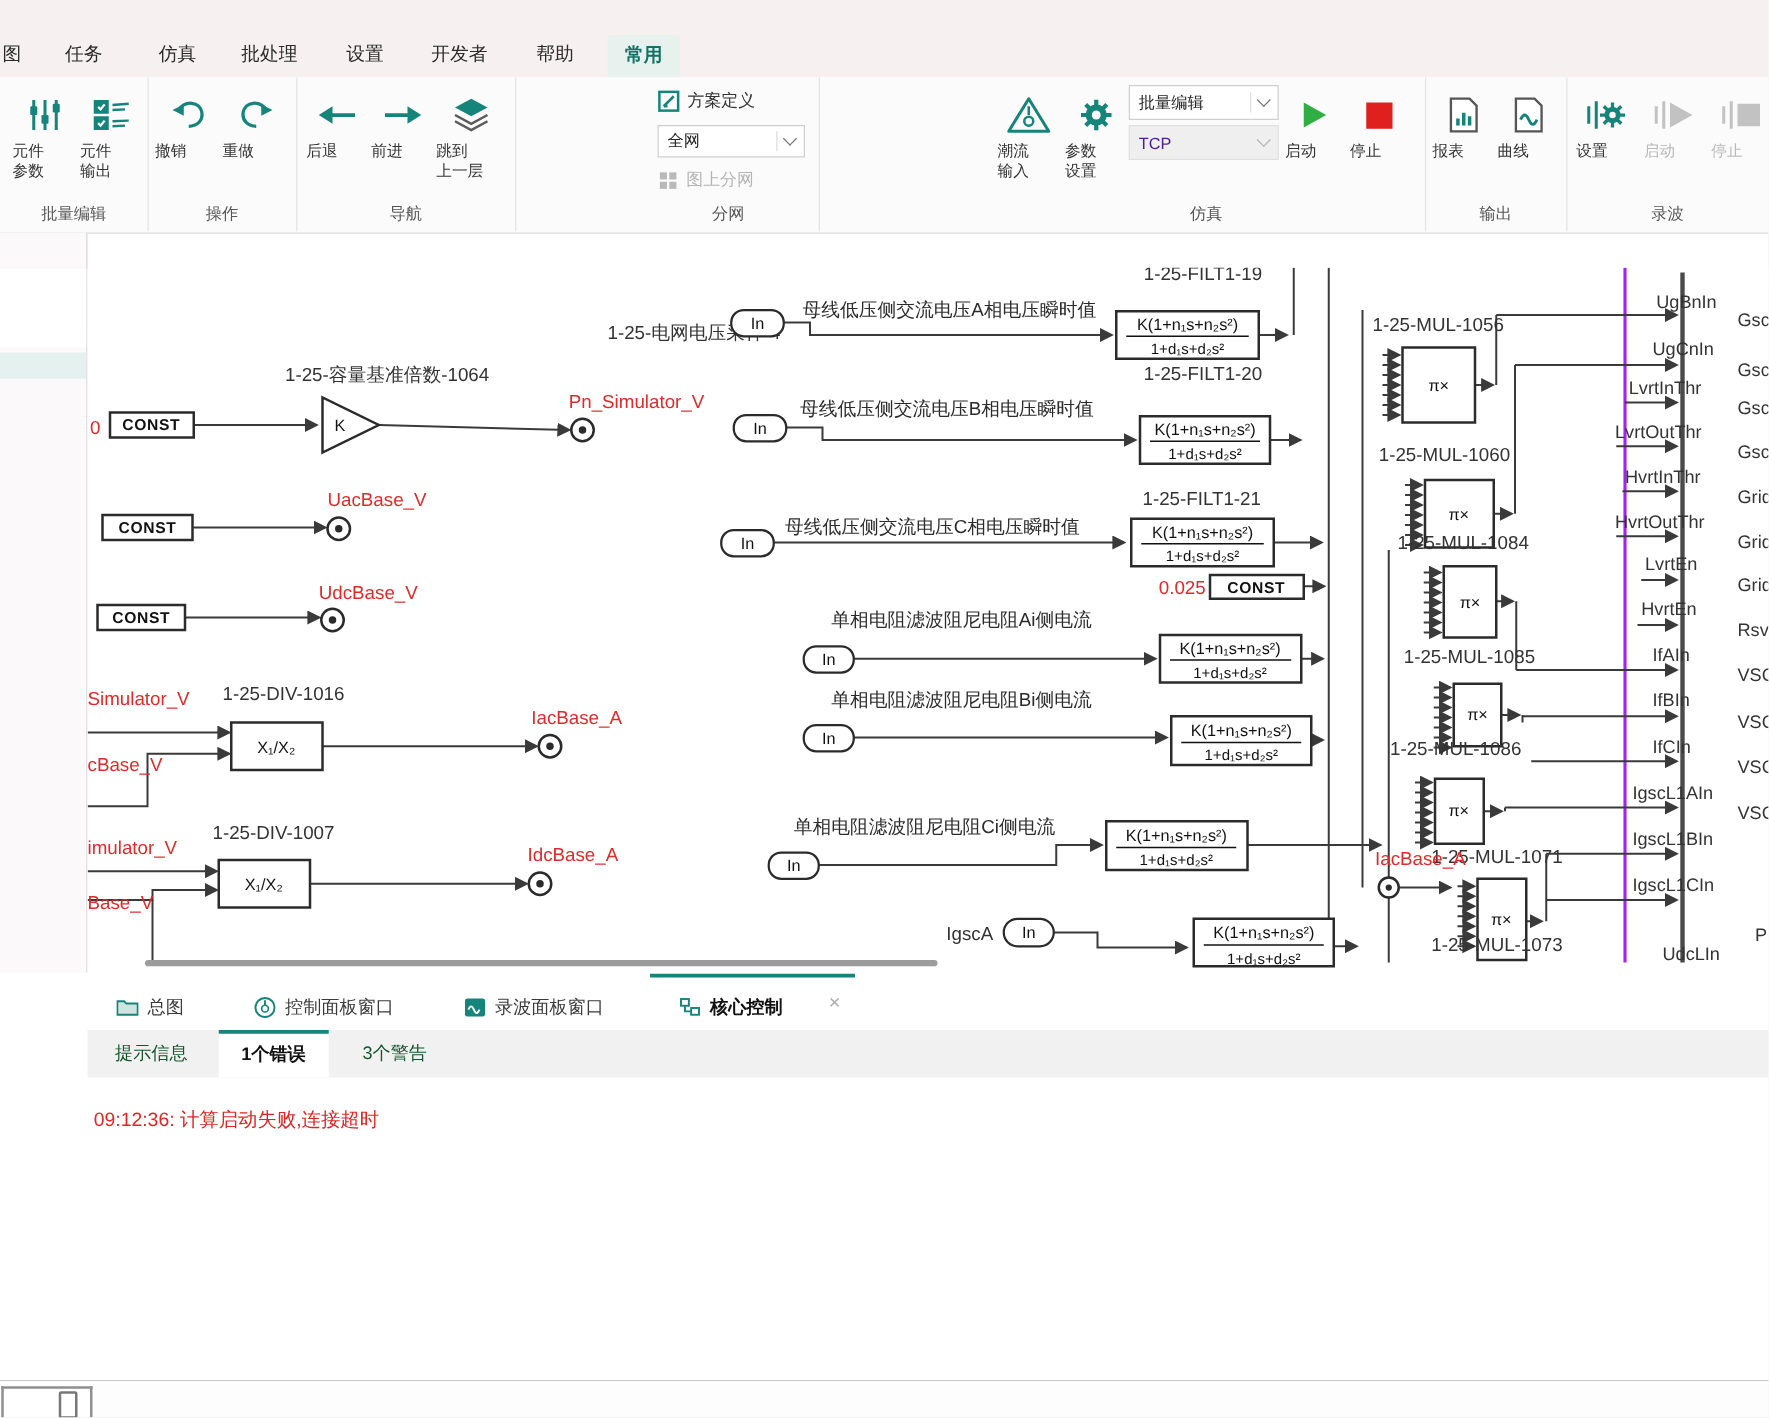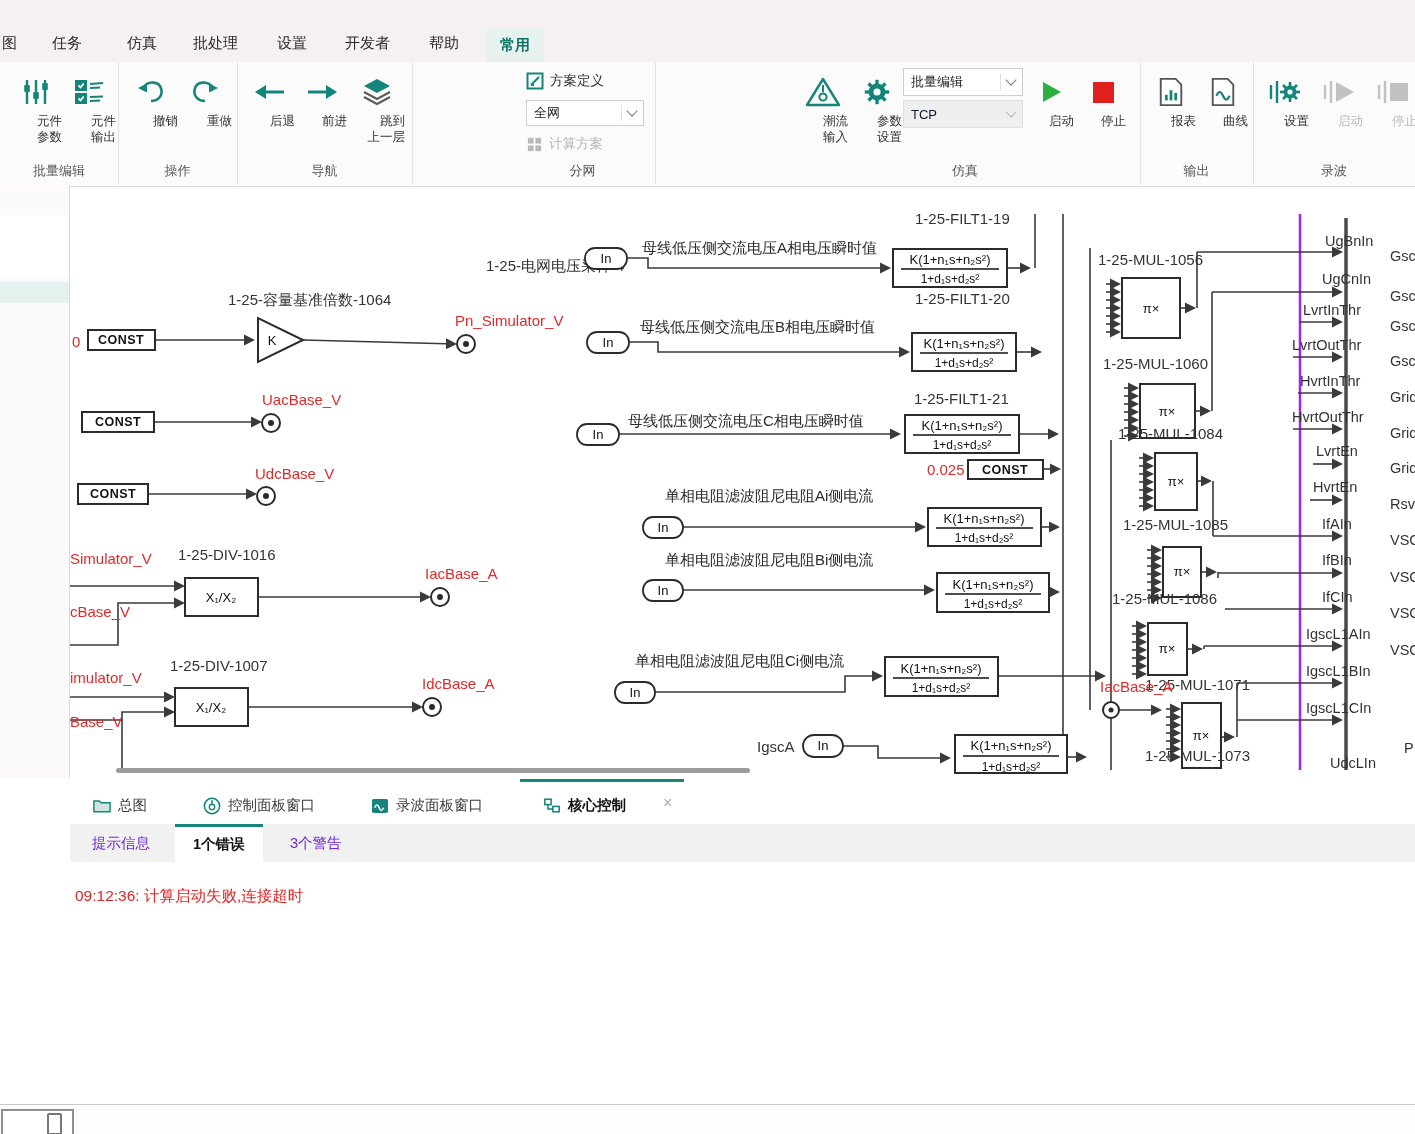--- a/index.html
+++ b/index.html
@@ -7,27 +7,27 @@
        font-family:"Liberation Sans","DejaVu Sans",sans-serif;color:#333;}
   
   .topbar{position:absolute;left:0;top:0;width:1415px;height:62px;background:#f7f0f1;}
   .menu-item{position:absolute;top:34px;font-size:15px;color:#2a2a2a;cursor:default;}
   .menu-item.active{top:28px;height:34px;line-height:34px;padding:0 14px;background:#e7f1ee;
        color:#0f7466;font-weight:bold;border-radius:3px 3px 0 0;}
   
   .ribbon{position:absolute;left:0;top:62px;width:1415px;height:124px;background:#fbfbfb;border-bottom:1px solid #dcdcdc;}
   .rgroup{position:absolute;top:0;height:123px;border-right:1px solid #e4e4e4;}
   .glabel{position:absolute;bottom:5px;left:0;width:100%;text-align:center;font-size:13px;color:#555;}
-  .rbtn{position:absolute;top:12px;text-align:right;cursor:default;}
+  .rbtn{position:absolute;top:12px;text-align:left;cursor:default;}
   .ricon{height:36px;display:flex;align-items:center;justify-content:center;}
   .rlabel{font-size:12.5px;color:#333;line-height:1.3;white-space:pre-line;margin-top:3px;}
   .dis .rlabel{color:#b9b9b9;}
   .dd{position:absolute;height:26px;border:1px solid #cfcfcf;background:#fff;display:flex;align-items:center;
       font-size:13px;color:#222;padding:0 7px;justify-content:space-between;box-sizing:border-box;}
-  .dd.dis{background:#efefef;color:#0f172a;border-color:#e0e0e0;}
+  .dd.dis{background:#efefef;color:#4c1d95;border-color:#e0e0e0;}
   .chev{width:7px;height:7px;border-right:1.6px solid #777;border-bottom:1.6px solid #777;
         transform:rotate(45deg);margin-top:-4px;flex:0 0 auto;}
   .dd.dis .chev{border-color:#b5b5b5;}
   .ddsep{width:1px;height:16px;background:#ddd;margin:0 6px 0 auto;}
   .rrow{position:absolute;display:flex;align-items:center;gap:6px;font-size:13.5px;color:#333;}
   .rrow.dis{color:#b5b5b5;}
   
   .sidebar{position:absolute;left:0;top:186px;width:69px;height:919px;background:#fbf9f9;border-right:1px solid #d8d8d8;}
   .sb-band-white{position:absolute;left:0;top:29px;width:69px;height:63px;background:#ffffff;}
   .sb-band-teal{position:absolute;left:0;top:96px;width:69px;height:21px;background:#e5f1ee;}
@@ -54,21 +54,21 @@
   .frac{stroke:#111;stroke-width:1.3;}
   .oc{fill:#fff;stroke:#2b2b2b;stroke-width:2;}
   .ocd{fill:#2b2b2b;}
   
   .bpanel{position:absolute;left:0;top:778px;width:1415px;height:327px;background:#fff;border-bottom:1px solid #c9c9c9;box-sizing:border-box;text-align:right;}
   .b-overline{position:absolute;left:520px;top:1px;width:164px;height:3px;background:#15847a;}
   .btab{position:absolute;top:18px;display:flex;align-items:center;gap:7px;font-size:14.5px;color:#3a3a3a;cursor:default;}
   .btab.active{color:#111;font-weight:bold;}
   .btab-close{position:absolute;top:16px;color:#ababab;font-size:16px;}
   .msgband{position:absolute;left:70px;top:46px;width:1345px;height:38px;background:#f1f1f1;}
-  .msgtab{position:absolute;top:0;height:38px;line-height:38px;font-size:14.5px;color:#6d28d9;padding:0 4px;}
+  .msgtab{position:absolute;top:0;height:38px;line-height:38px;font-size:14.5px;color:#14532d;padding:0 4px;}
   .msgtab.active{background:#fff;border-top:3px solid #15847a;line-height:35px;font-weight:bold;color:#111;box-sizing:border-box;padding:0 18px;}
   .errline{position:absolute;left:75px;top:108px;font-size:15.5px;color:#e02525;}
   
   .statusbar{position:absolute;left:0;top:1105px;width:1415px;height:29px;background:#fdfdfd;}
   .peekbox{position:absolute;left:1px;top:4px;width:73px;height:25px;border:2px solid #8f8f8f;border-bottom:none;background:#fff;box-sizing:border-box;}
   .peekglyph{position:absolute;left:44px;top:2px;width:11px;height:18px;border:2px solid #777;border-radius:2px;}
 </style>
 </head>
 <body>
 
@@ -199,21 +199,21 @@
         <span class="ddsep"></span>
         <span class="chev"></span>
       </div>
       <div class="rrow dis" style="left:16px;top:73px">
         <svg width="17" height="17" viewBox="0 0 18 18" fill="#b9b9b9">
             <rect x="2" y="2" width="6" height="6"></rect>
             <rect x="10" y="2" width="6" height="6"></rect>
             <rect x="2" y="10" width="6" height="6"></rect>
             <rect x="10" y="10" width="6" height="6"></rect>
           </svg>
-        <span>计算方案</span>
+        <span>图上分网</span>
       </div>
       <div class="glabel">分网</div>
     </div>
 
 
     <div class="rgroup" style="left:790px;width:350px">
       <div class="rbtn" style="left:8px;width:50px">
         <div class="ricon">
           <svg width="36" height="32" viewBox="0 0 36 32">
               <polygon points="18,3 34,29 2,29" fill="none" stroke="#15847a" stroke-width="2.4" stroke-linejoin="round"></polygon>

